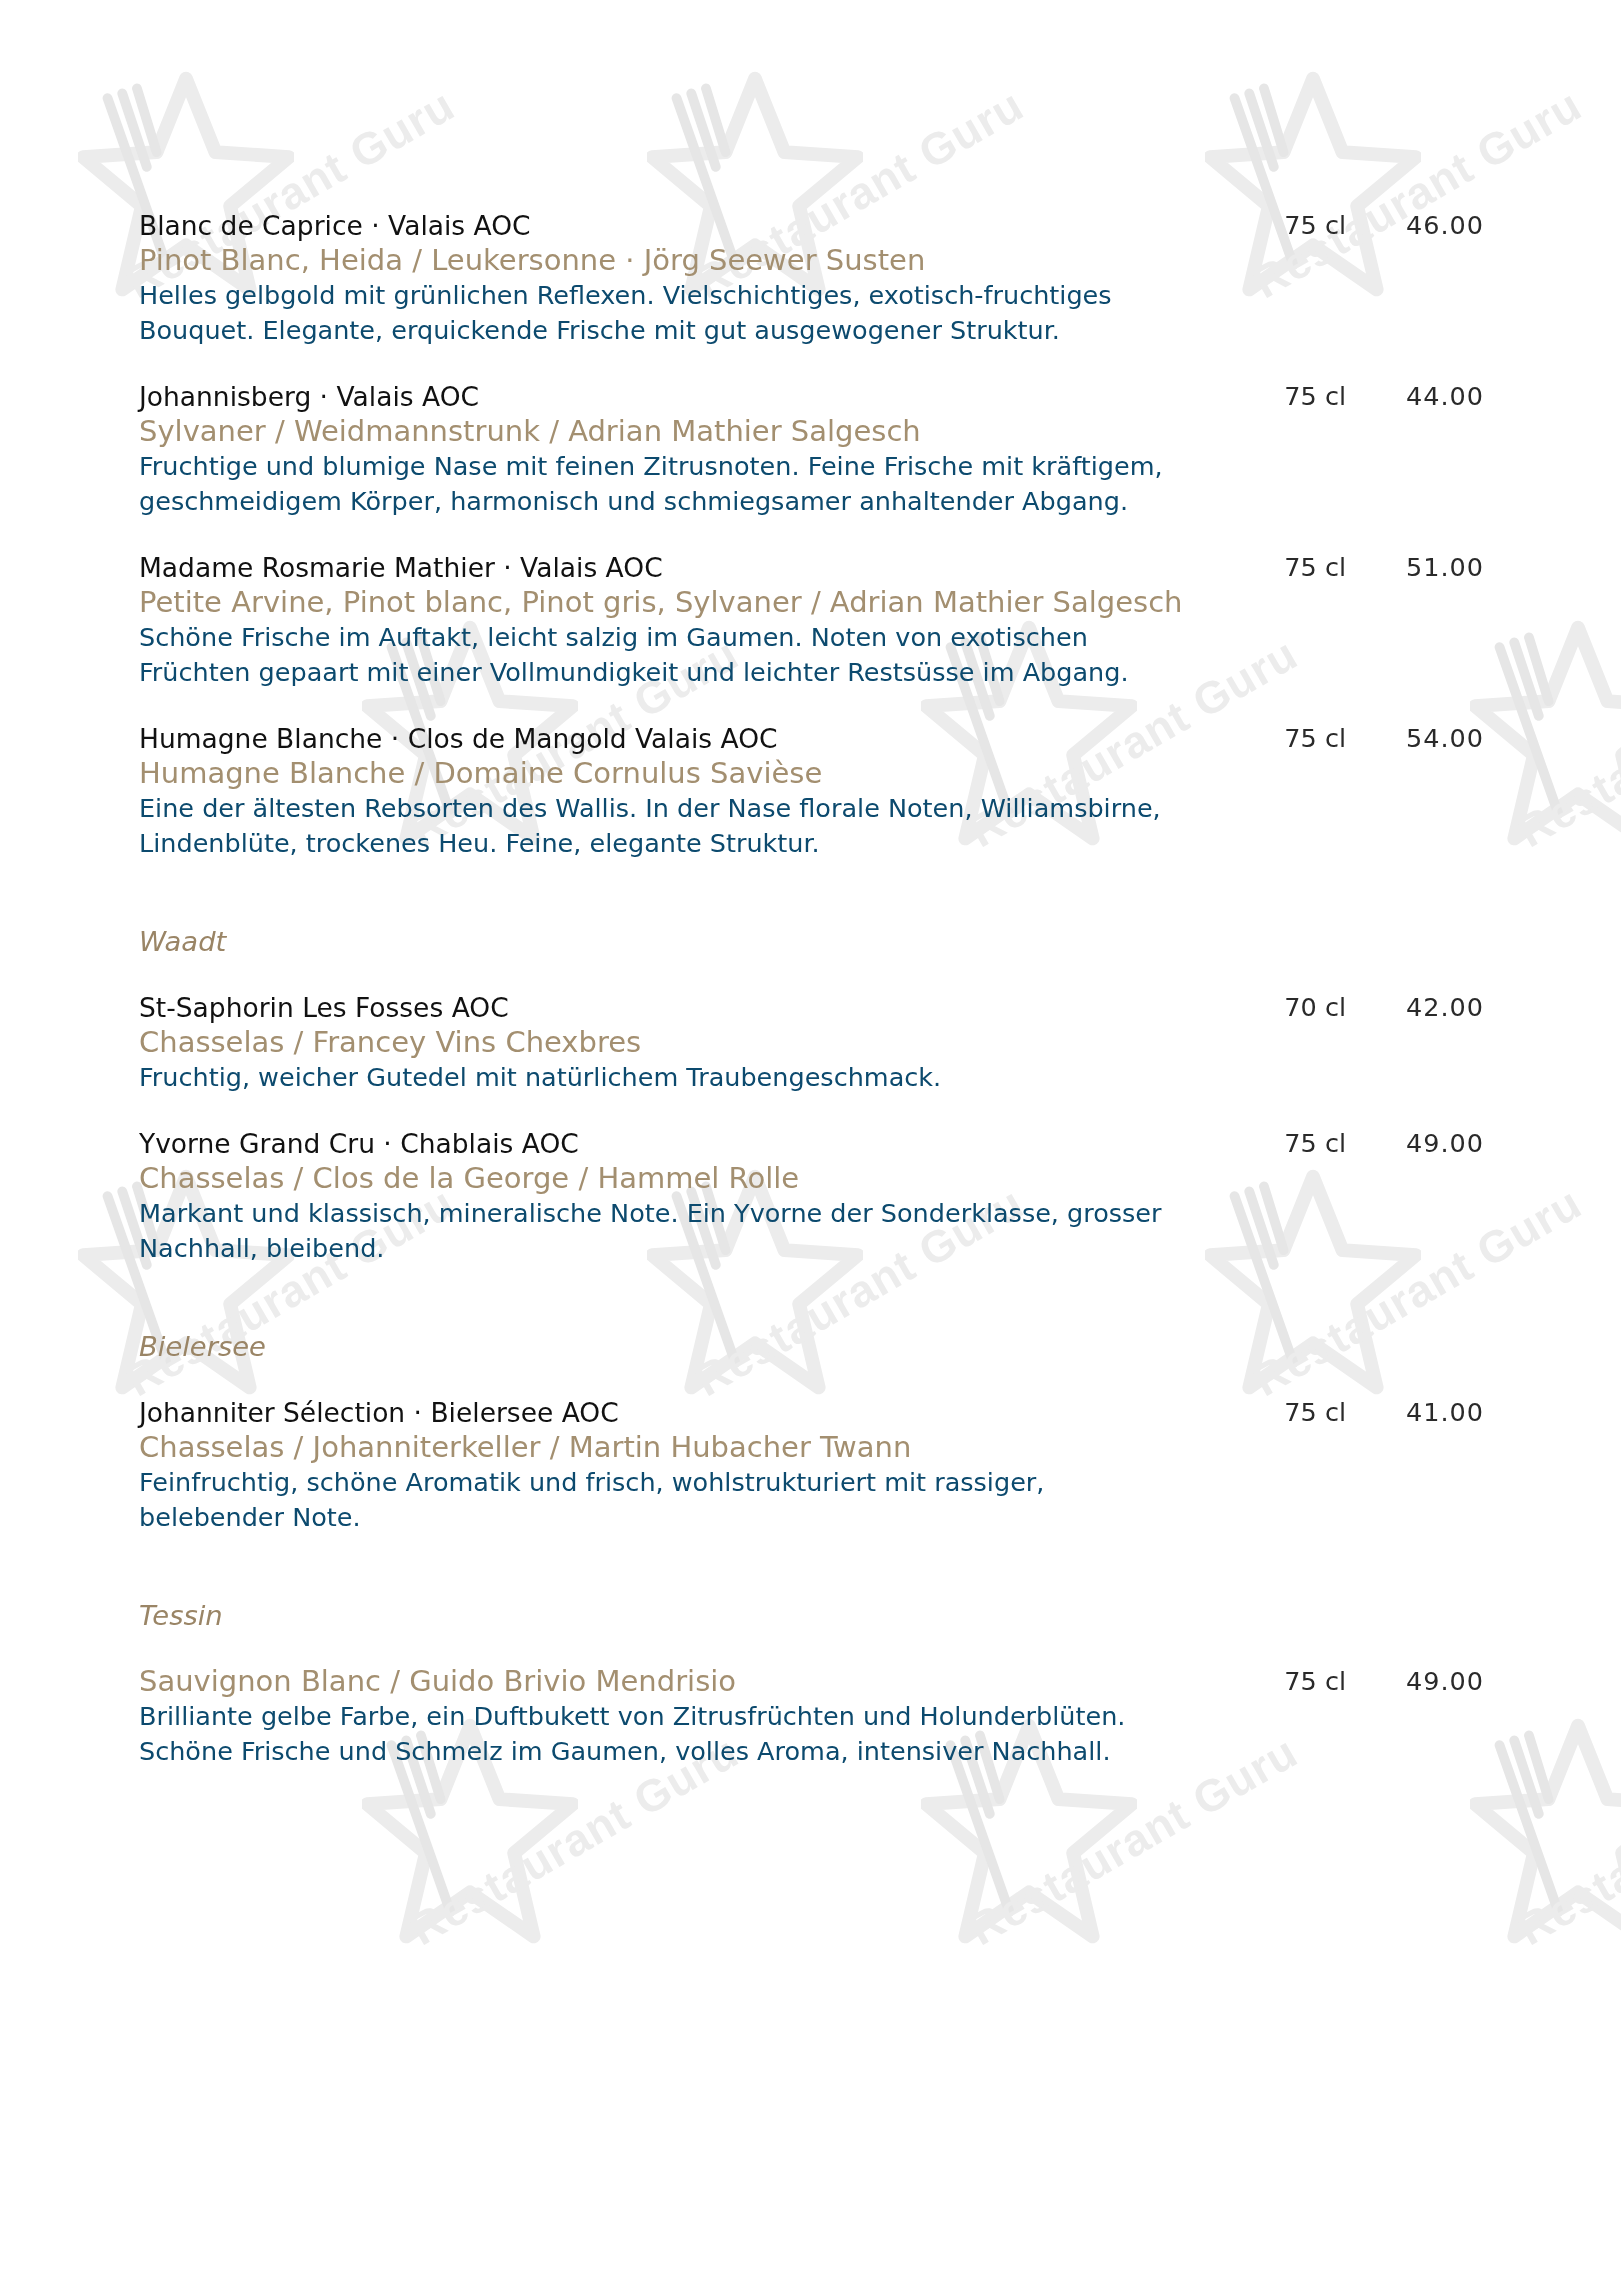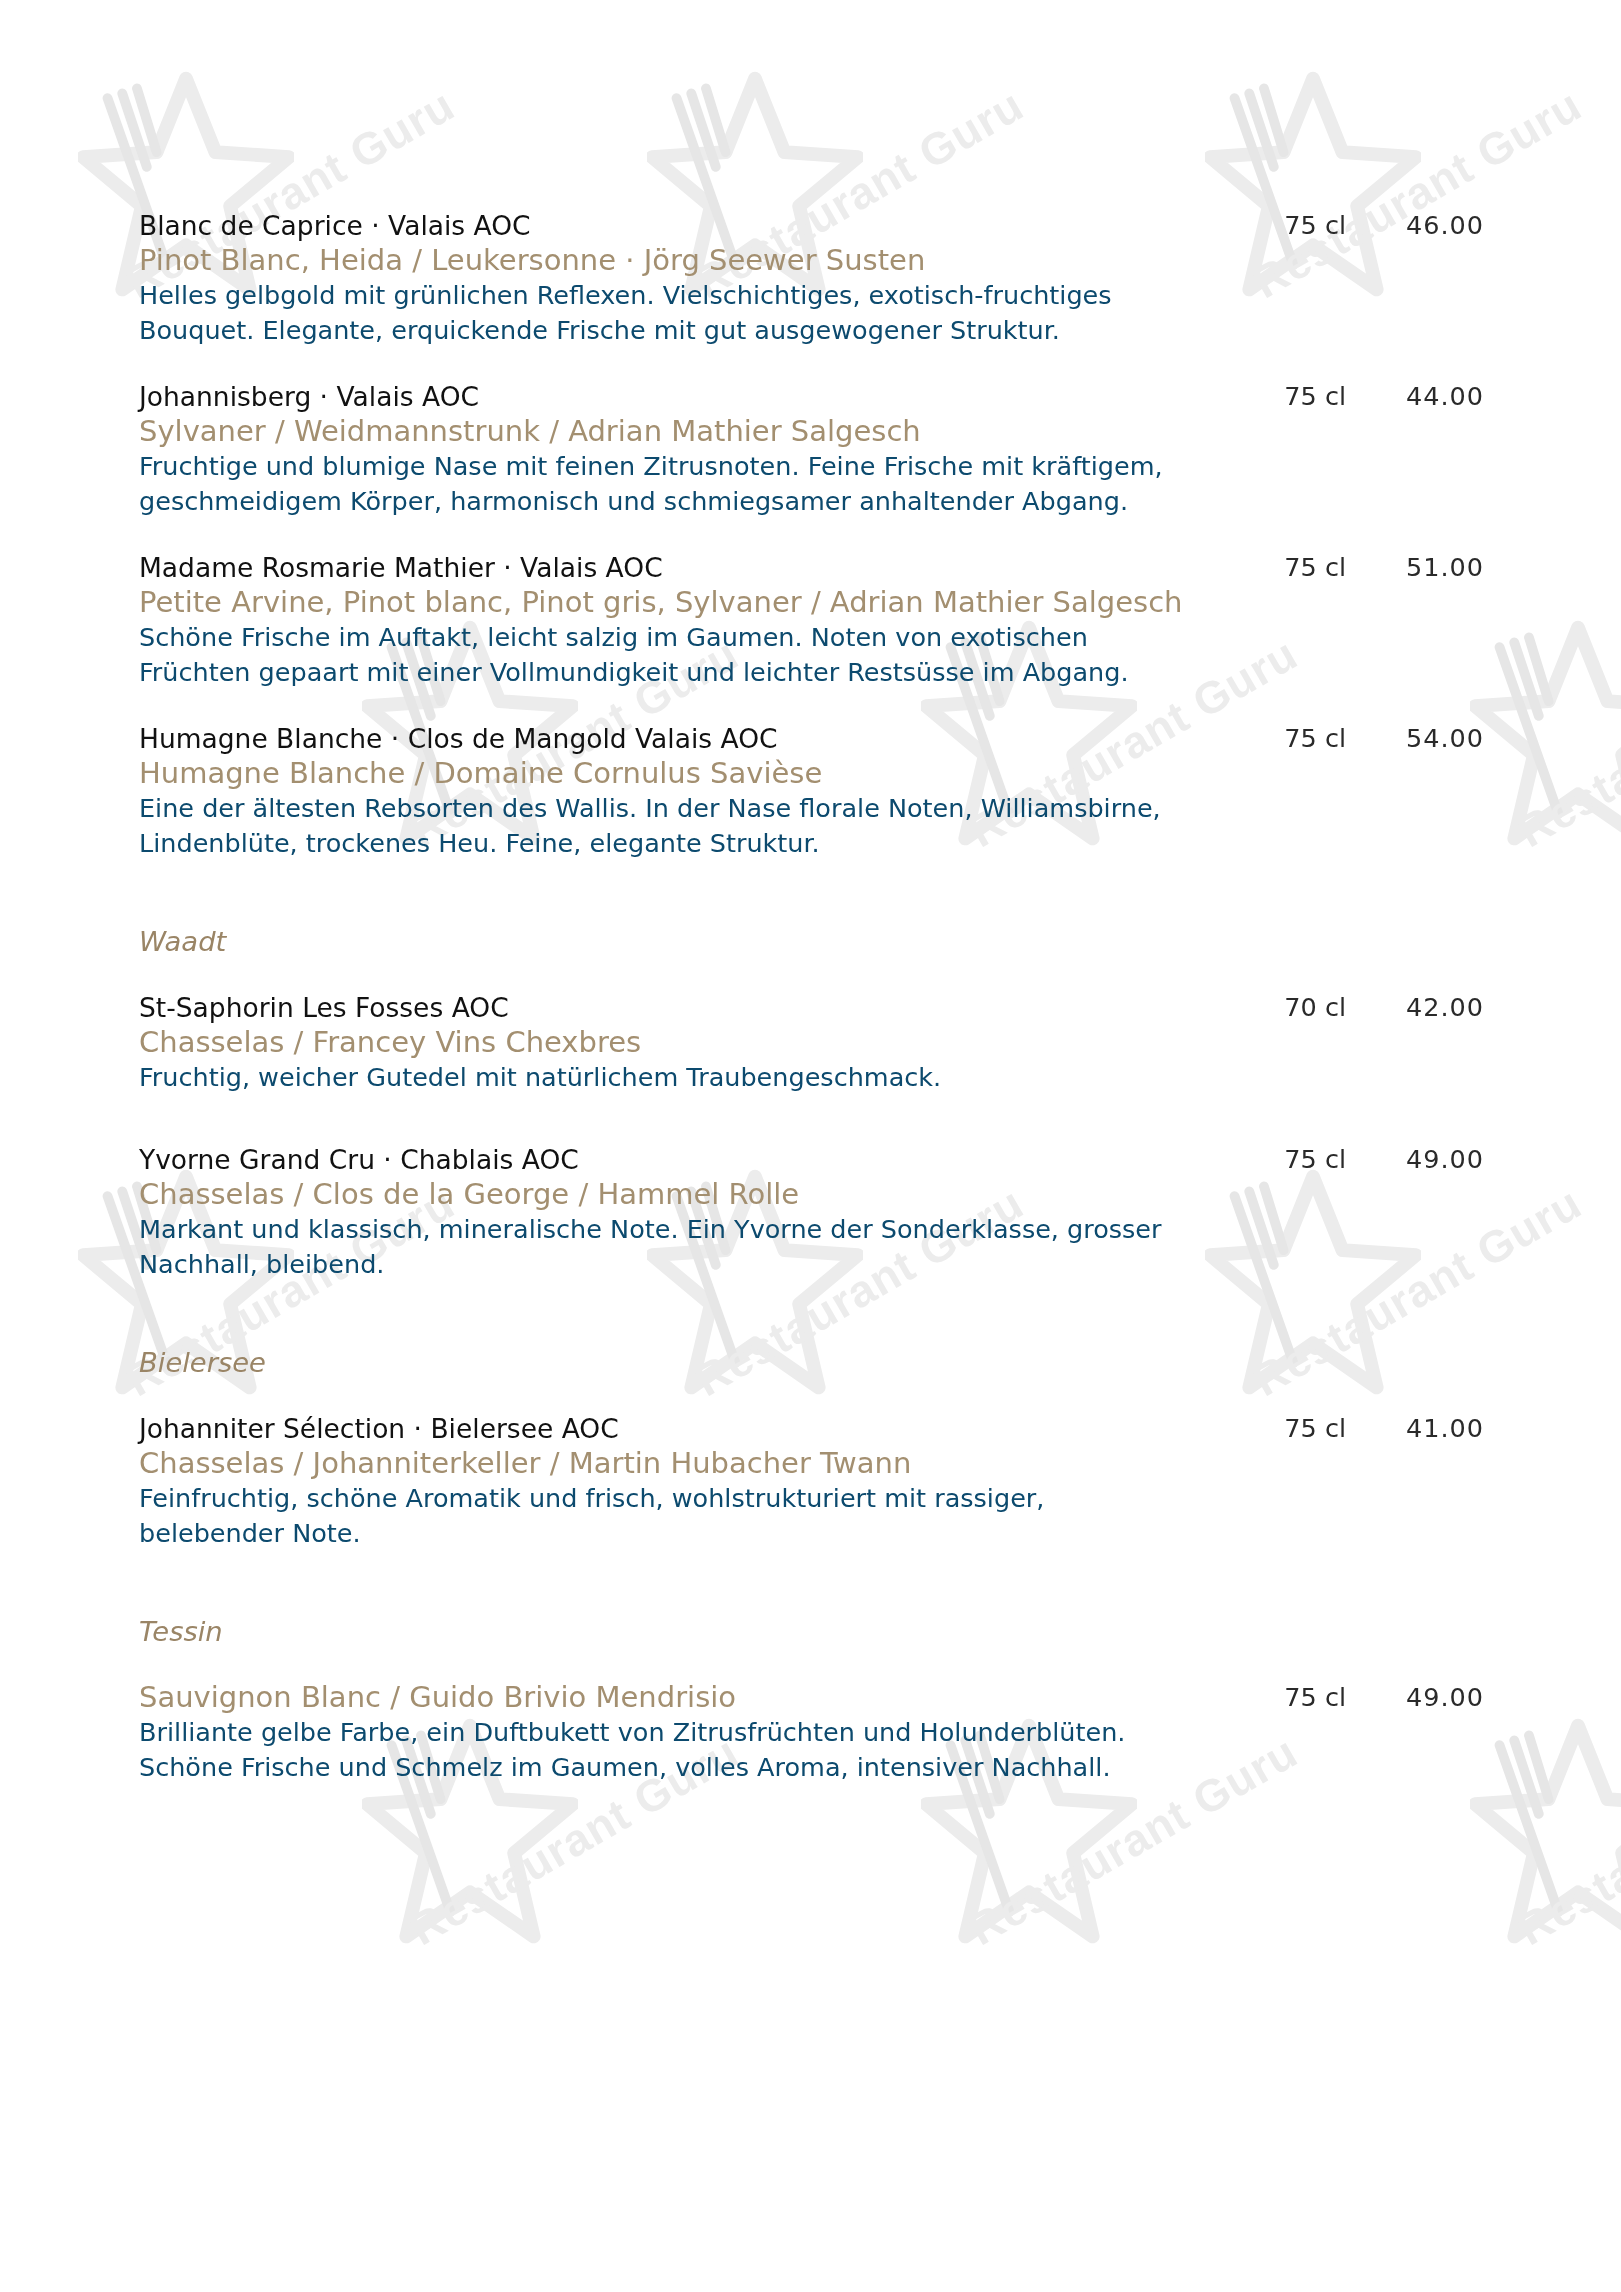--- a/index.html
+++ b/index.html
@@ -216,21 +216,21 @@
 
   <div>
     <div class="region-title" style="margin-top:61px;">Waadt</div>
     <div class="wine" style="margin-top:29px;">
       <div class="wine-name">St-Saphorin Les Fosses AOC</div>
       <div class="wine-grapes">Chasselas / Francey Vins Chexbres</div>
       <div class="wine-desc">Fruchtig, weicher Gutedel mit natürlichem Traubengeschmack.</div>
       <div class="wine-volume">70 cl</div>
       <div class="wine-price">42.00</div>
     </div>
-    <div class="wine" style="margin-top:47px;">
+    <div class="wine" style="margin-top:31px;">
       <div class="wine-name">Yvorne Grand Cru · Chablais AOC</div>
       <div class="wine-grapes">Chasselas / Clos de la George / Hammel Rolle</div>
       <div class="wine-desc">Markant und klassisch, mineralische Note. Ein Yvorne der Sonderklasse, grosser Nachhall, bleibend.</div>
       <div class="wine-volume">75 cl</div>
       <div class="wine-price">49.00</div>
     </div>
   </div>
 
   <div>
     <div class="region-title" style="margin-top:61px;">Bielersee</div>

